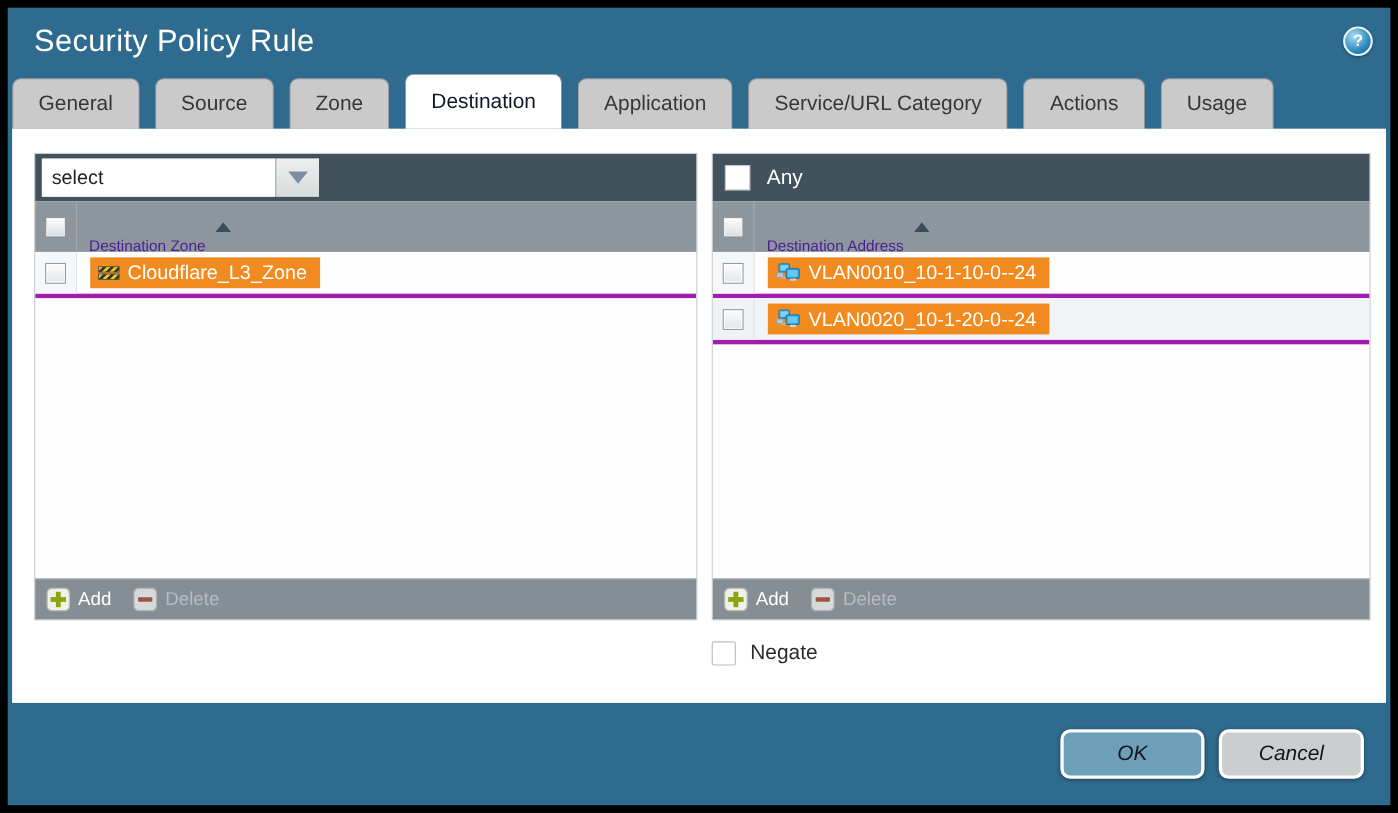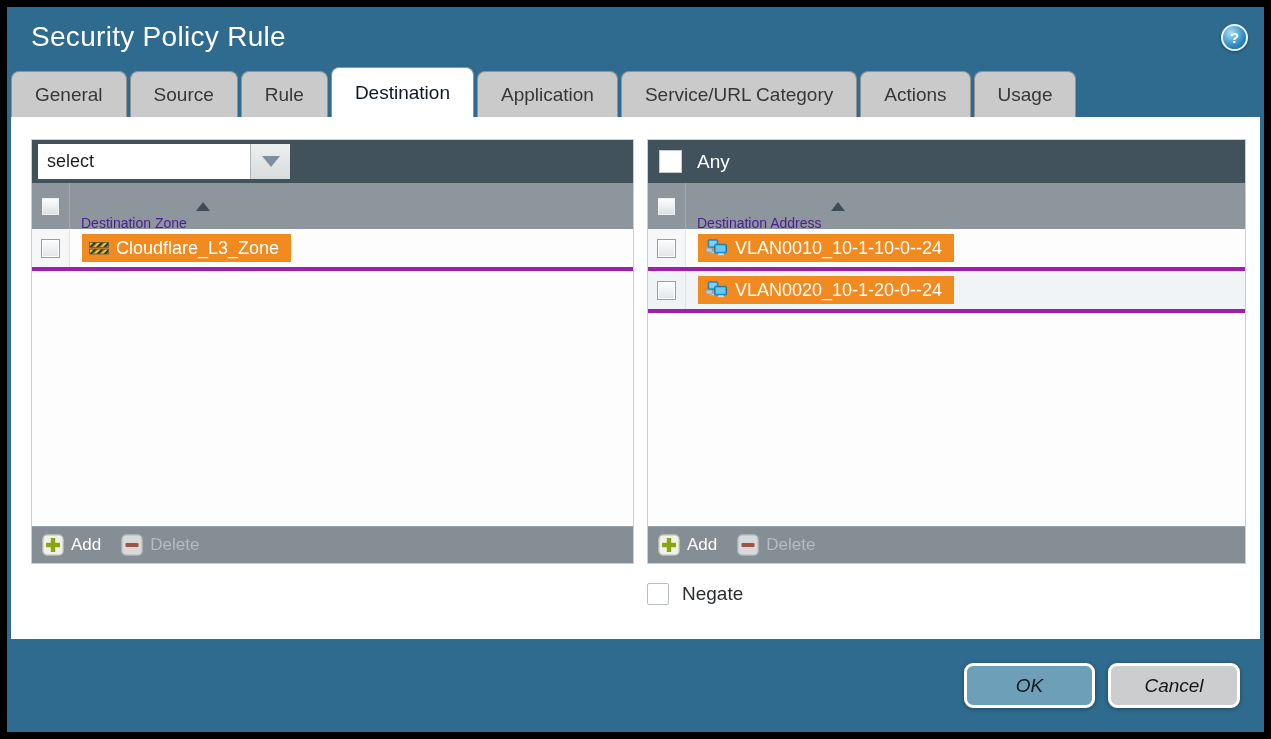--- a/index.html
+++ b/index.html
@@ -9,21 +9,21 @@
 
   
   .titlebar { height:60px; flex:none; display:flex; align-items:center; padding:0 16px 0 24px; }
   .title { color:#fff; font-size:28px; letter-spacing:.3px; }
   .help-icon { margin-left:auto; width:27px; height:27px; border-radius:50%;
     background:radial-gradient(circle at 35% 30%, #a8ddf4, #2d87bf 62%, #135f92);
     border:2px solid #e9f3fa; box-shadow:0 1px 3px rgba(0,0,0,.35);
     color:#fff; font-weight:bold; font-size:15px; display:flex; align-items:center; justify-content:center; cursor:pointer; }
 
   
-  .tabbar { height:50px; flex:none; display:flex; align-items:flex-end; padding-left:4px; gap:3px; }
+  .tabbar { height:50px; flex:none; display:flex; align-items:flex-end; padding-left:4px; gap:14px; }
   .tab { background:#cacaca; border:1px solid #8f9296; border-bottom:none; border-radius:8px 8px 0 0;
     height:46px; display:flex; align-items:center; padding:0 23px; font-size:19px; color:#35383b; cursor:pointer; white-space:nowrap; }
   .tab.active { background:#fff; height:50px; color:#0f172a;align-items:center; }
 
   
   .content { background:#fff; margin:0 4px; height:522px; flex:none; padding:22px 0 0 20px; }
   .panels { display:flex; gap:13px; }
   .panel { height:425px; display:flex; flex-direction:column; border:1px solid #c8ced2; background:#fdfdfd; }
   .panel-left { width:603px; }
   .panel-right { width:599px; }
@@ -81,21 +81,21 @@
   </div>
 
   <div class="tabbar">
     <div class="tab">
         <span>General</span>
       </div>
     <div class="tab">
         <span>Source</span>
       </div>
     <div class="tab">
-        <span>Rule</span>
+        <span>Zone</span>
       </div>
     <div class="tab active">
         <span>Destination</span>
       </div>
     <div class="tab">
         <span>Application</span>
       </div>
     <div class="tab">
         <span>Service/URL Category</span>
       </div>

